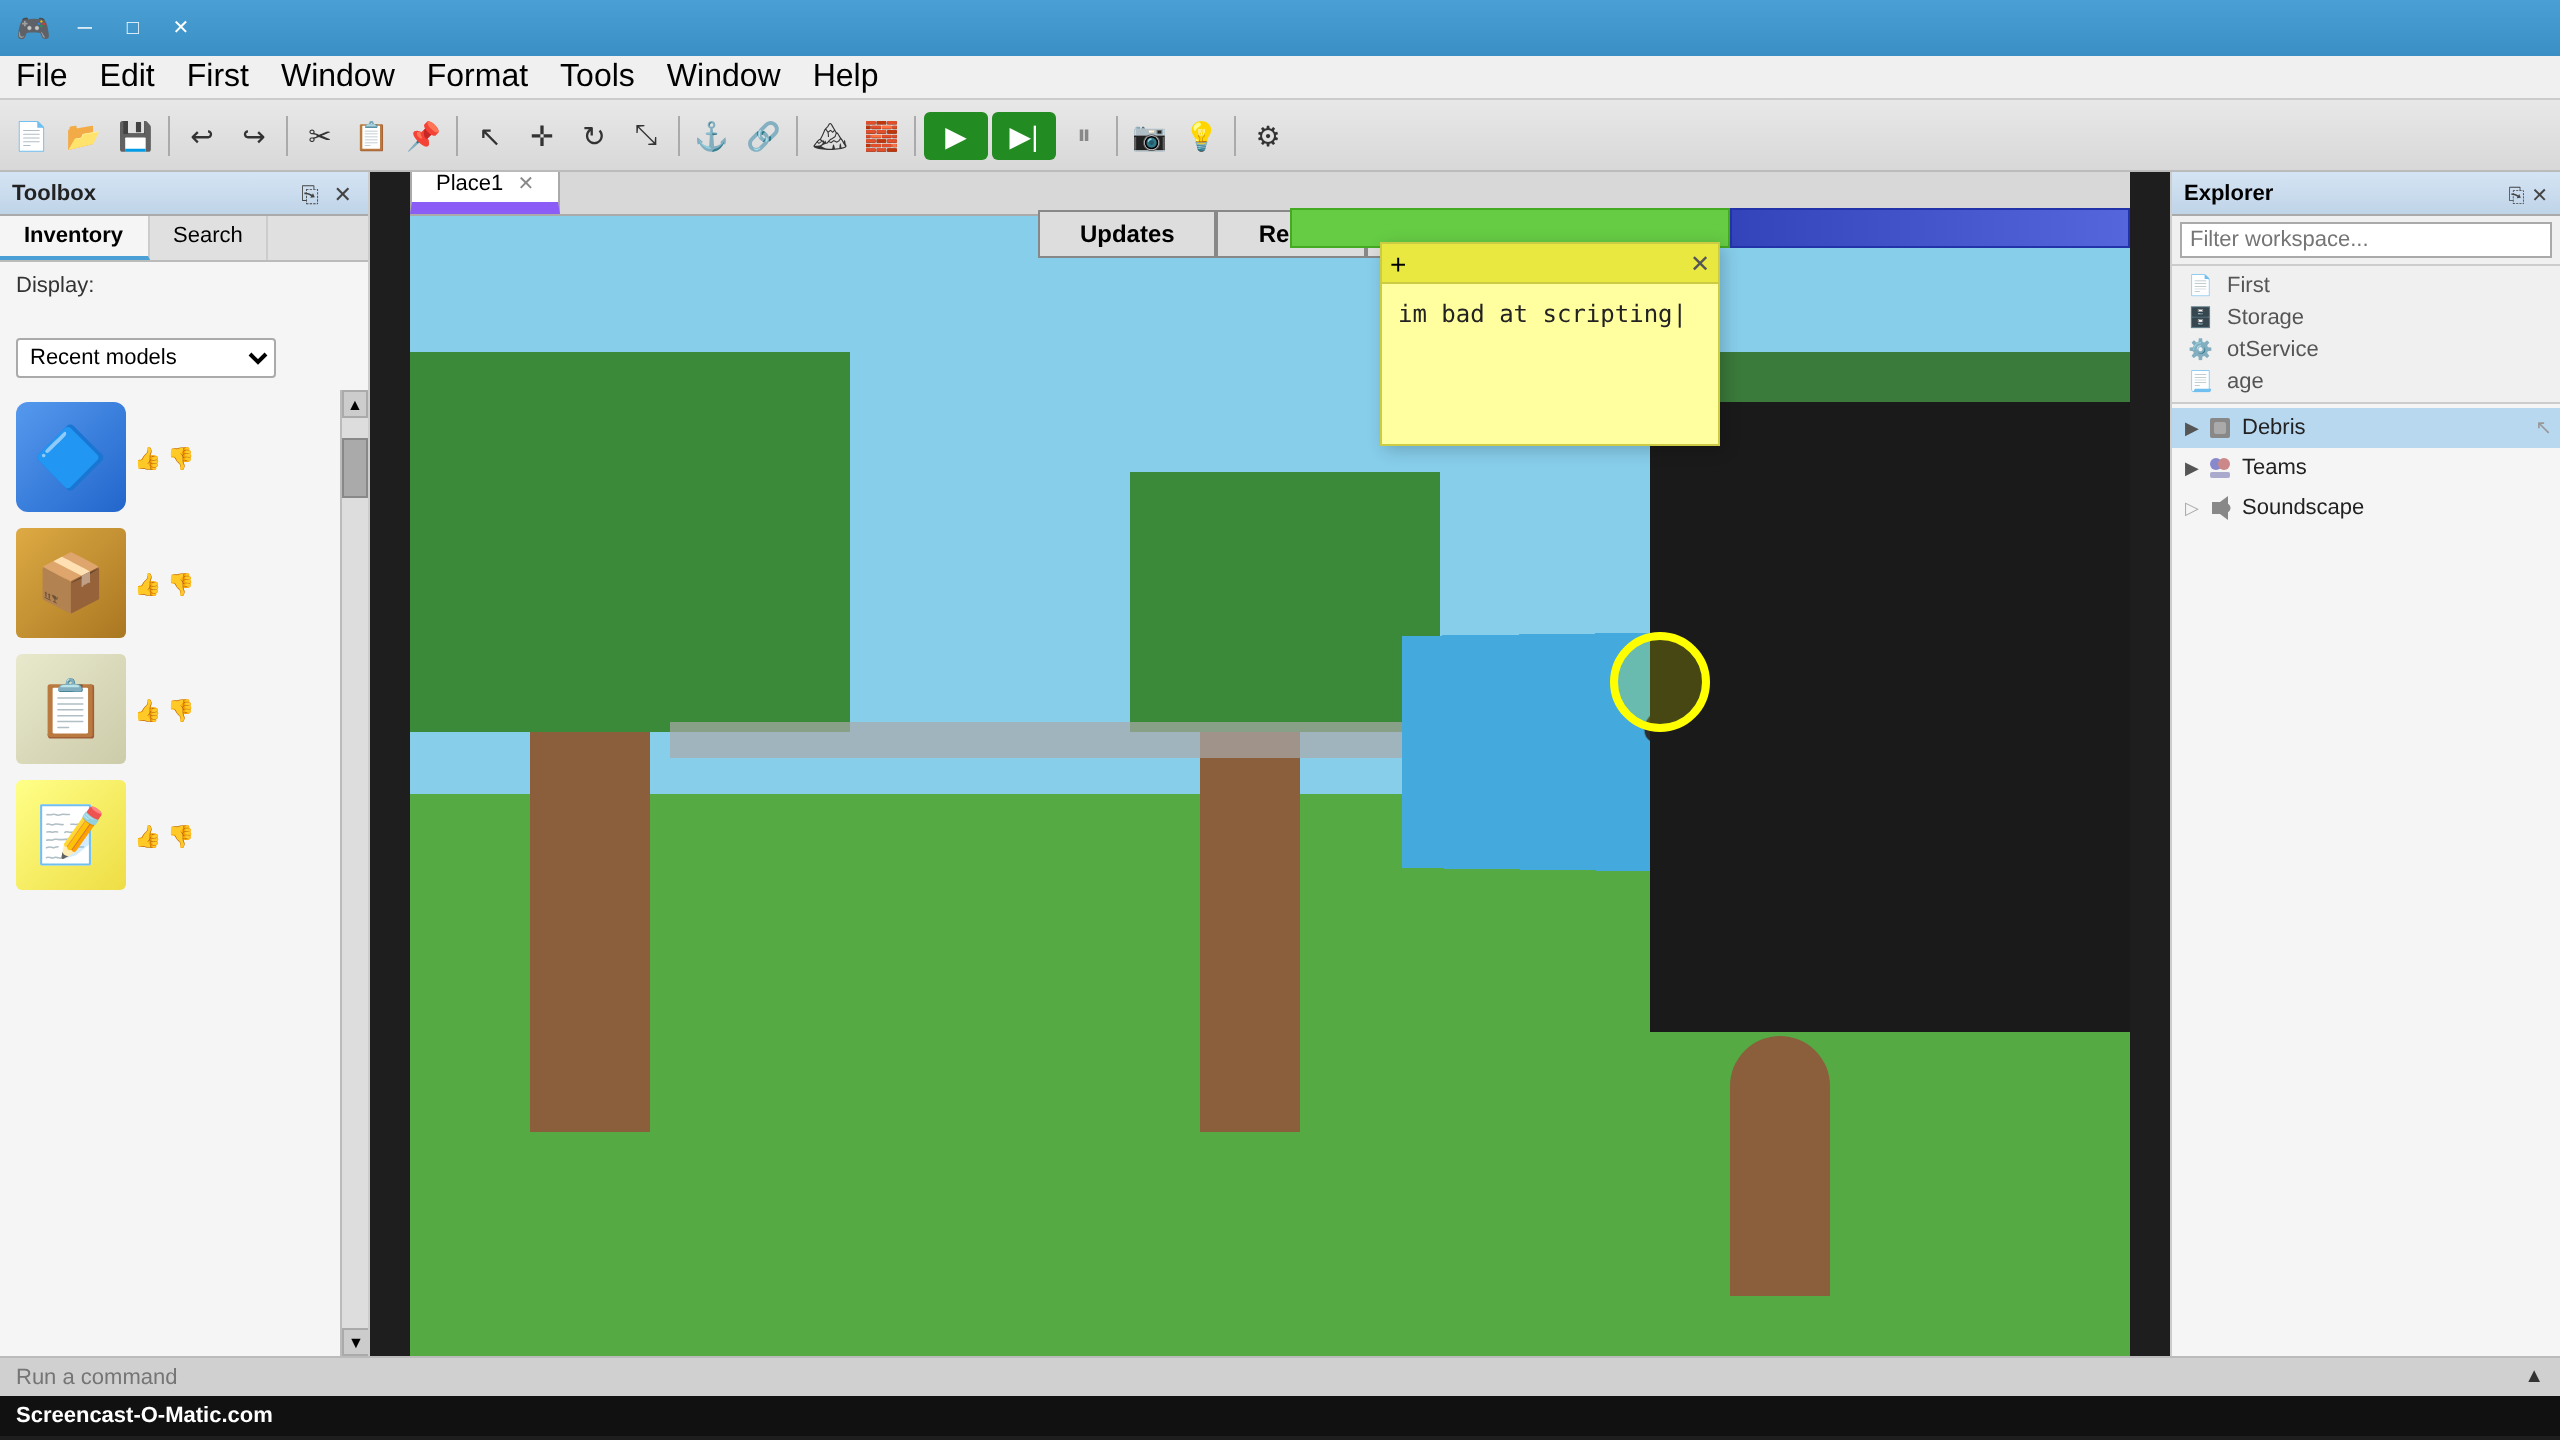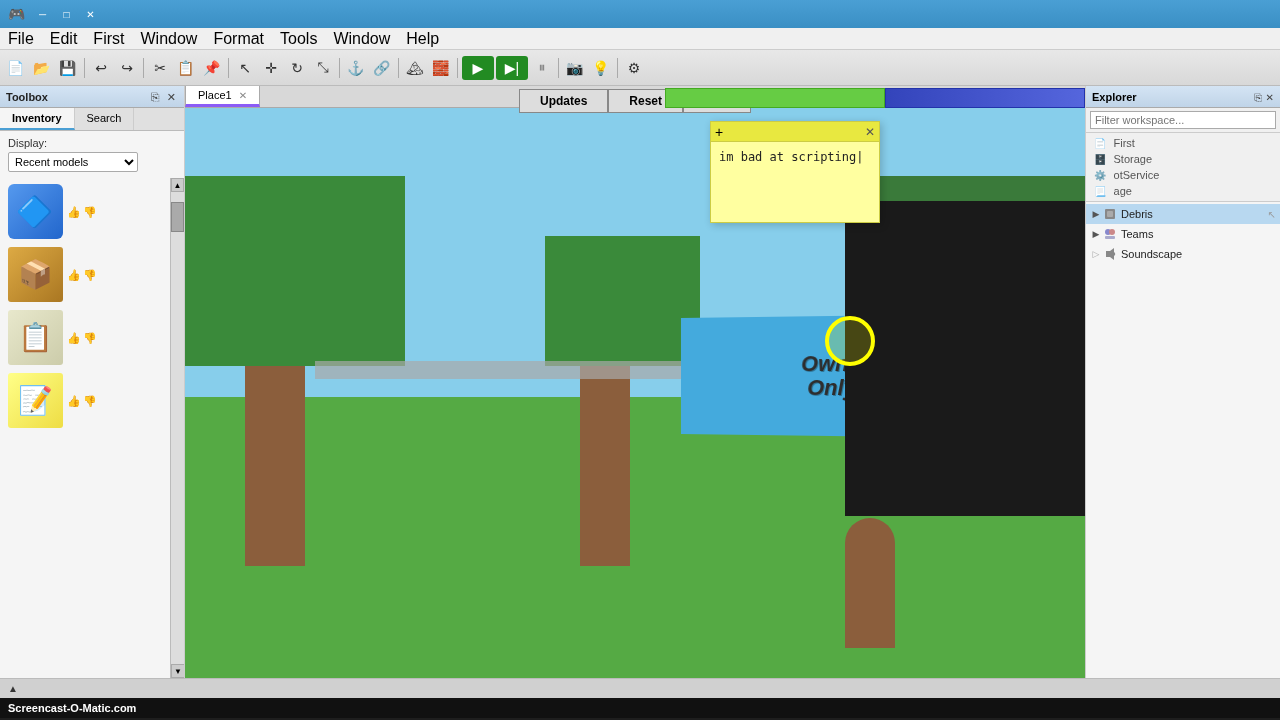--- a/index.html
+++ b/index.html
@@ -62,20 +62,21 @@
       font-size: 14px;
       color: #333;
       border-radius: 2px;
     }
     .tb-sep { width: 1px; height: 20px; background: #aaa; margin: 0 2px; }
 
     
     #main-layout {
       display: flex;
       height: calc(720px - 28px - 22px - 36px - 22px - 20px);
+      gap: 20px;
     }
 
     
     #left-panel {
       width: 185px;
       background: #f5f5f5;
       border-right: 1px solid #ccc;
       display: flex;
       flex-direction: column;
       flex-shrink: 0;
@@ -113,21 +114,21 @@
       font-weight: bold;
     }
 
     
     #display-area {
       padding: 6px 8px;
       font-size: 11px;
       color: #333;
     }
     #display-select {
-      margin-top: 3px;
+      margin-top: 20px;
       width: 130px;
       font-size: 11px;
       padding: 2px;
       border: 1px solid #aaa;
       background: white;
       border-radius: 2px;
     }
 
     
     #model-grid {
@@ -176,32 +177,32 @@
       padding: 3px 12px;
       font-size: 11px;
       background: #e8e8e8;
       border: 1px solid #aaa;
       border-bottom: none;
       cursor: pointer;
       margin-right: 2px;
     }
     .vp-tab.active {
       background: white;
-      border-bottom: 3px solid #8b5cf6;
+      border-bottom: 6px solid #8b5cf6;
     }
     .vp-tab-close {
       margin-left: 4px;
       color: #888;
       font-size: 10px;
     }
 
     
     #game-buttons {
       position: absolute;
-      top: 0;
+      top: 16px;
       left: 0;
       right: 0;
       height: 30px;
       display: flex;
       align-items: center;
       justify-content: center;
       gap: 0;
       z-index: 10;
     }
     .game-btn {
@@ -692,20 +693,21 @@
           </svg>
         </div>
         <span class="tree-label">Soundscape</span>
       </div>
     </div>
   </div>
 
 </div>
 
 <div id="statusbar">
+  <input type="text" placeholder="Run a command" style="">
   <span style="font-size:10px;cursor:pointer;">▲</span>
 </div>
 
 <div id="watermark">
   <span class="watermark-text">Screencast-O-Matic.com</span>
 </div>
 
 <style>
   @keyframes blink {
     0%, 100% { opacity: 1; }

